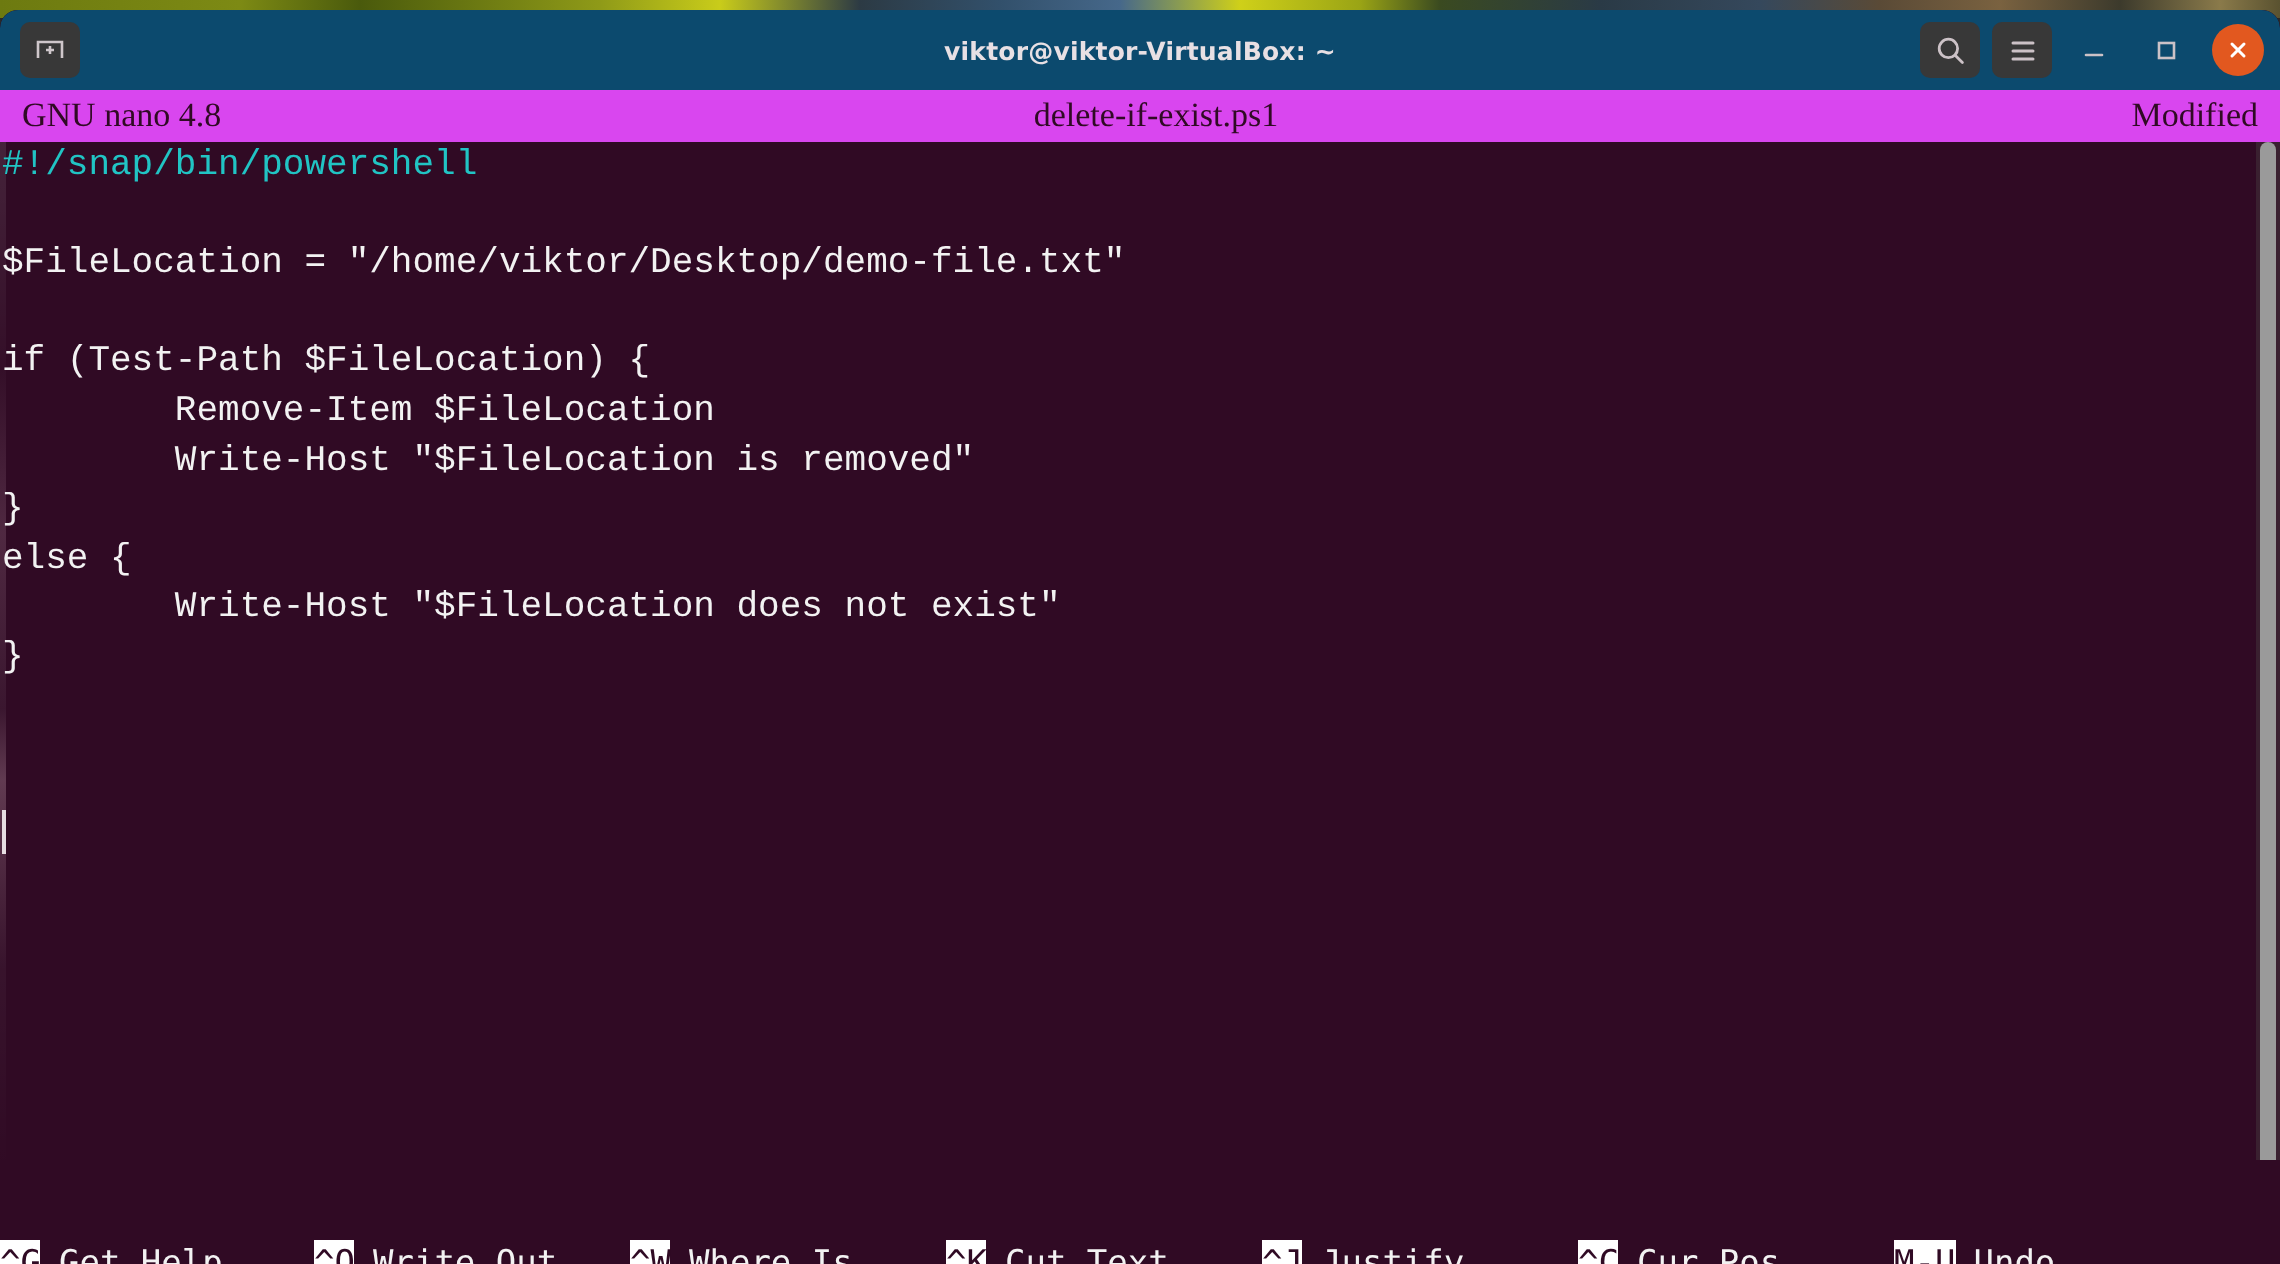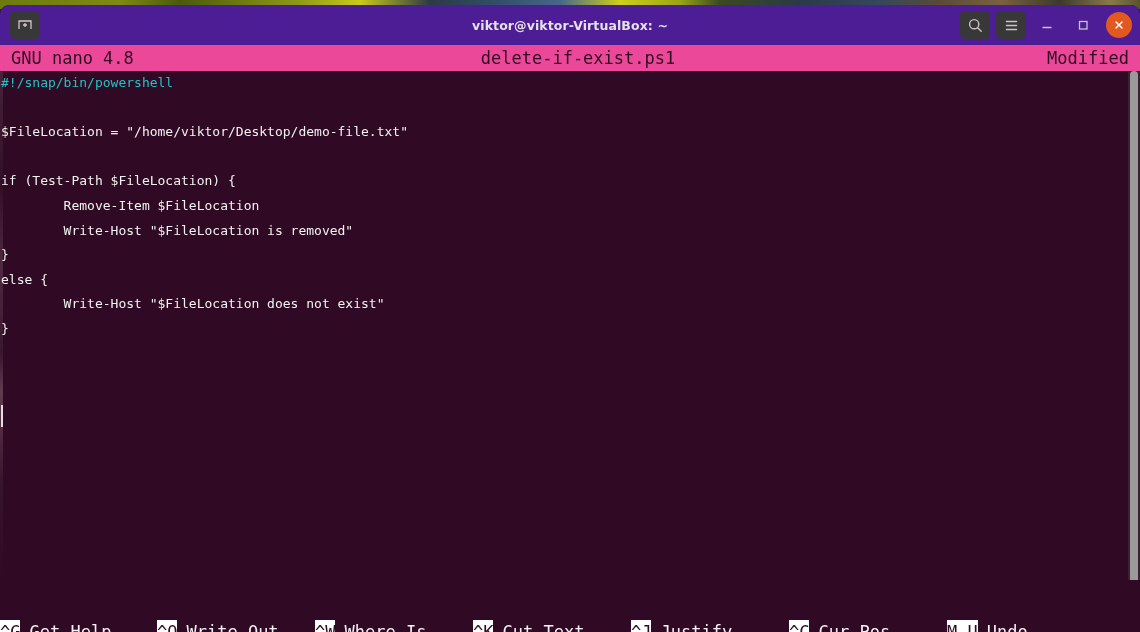--- a/index.html
+++ b/index.html
@@ -42,21 +42,21 @@
     height: 627px;
     border-radius: 9px 9px 0 0;
     overflow: hidden;
     background: #300a24;
   }
 
   
   #title-bar {
     position: relative;
     height: 40px;
-    background: #4c1d95;
+    background: #0c4a6e;
     border-radius: 9px 9px 0 0;
     display: flex;
     align-items: center;
   }
 
   #new-tab-button {
     position: absolute;
     left: 10px; top: 6px;
     width: 30px; height: 28px;
     background: #383838;
@@ -103,52 +103,54 @@
     border-radius: 50%;
     background: #e2581f;
     display: flex; align-items: center; justify-content: center;
     margin-left: 2px;
   }
 
   
   #nano-header {
     position: relative;
     height: 26px;
-    background: #ec4899;
+    background: #d946ef;
     color: #300a24;
     font-size: 17px;
     line-height: 26px;
     letter-spacing: 0;
     white-space: pre;
     overflow: hidden;
+    font-family: Liberation Serif, serif;
   }
   #nano-version { position: absolute; left: 11px; top: 0; }
   #nano-filename {
     position: absolute; left: 16px; right: 0; top: 0;
     text-align: center;
   }
   #nano-modified { position: absolute; right: 11px; top: 0; text-align: center; }
 
   
   #editor-body {
     position: relative;
     height: 515px;
     background: #300a24;
     overflow: hidden;
   }
 
   #code-area {
     position: absolute;
     left: 0; top: 0;
     padding-left: 1px;
-    font-size: 13px;
+    font-size: 18px;
     line-height: 24.6px;
     color: #f2f2f2;
     white-space: pre;
     letter-spacing: 0;
+    font-family: Liberation Mono, monospace;
   }
   .code-line { height: 24.6px; }
   .shebang { color: #21c4c4; }
 
   
   #left-edge-stripe {
     position: absolute;
     left: 0; top: 0;
     width: 3px; height: 100%;
     background: linear-gradient(180deg,

